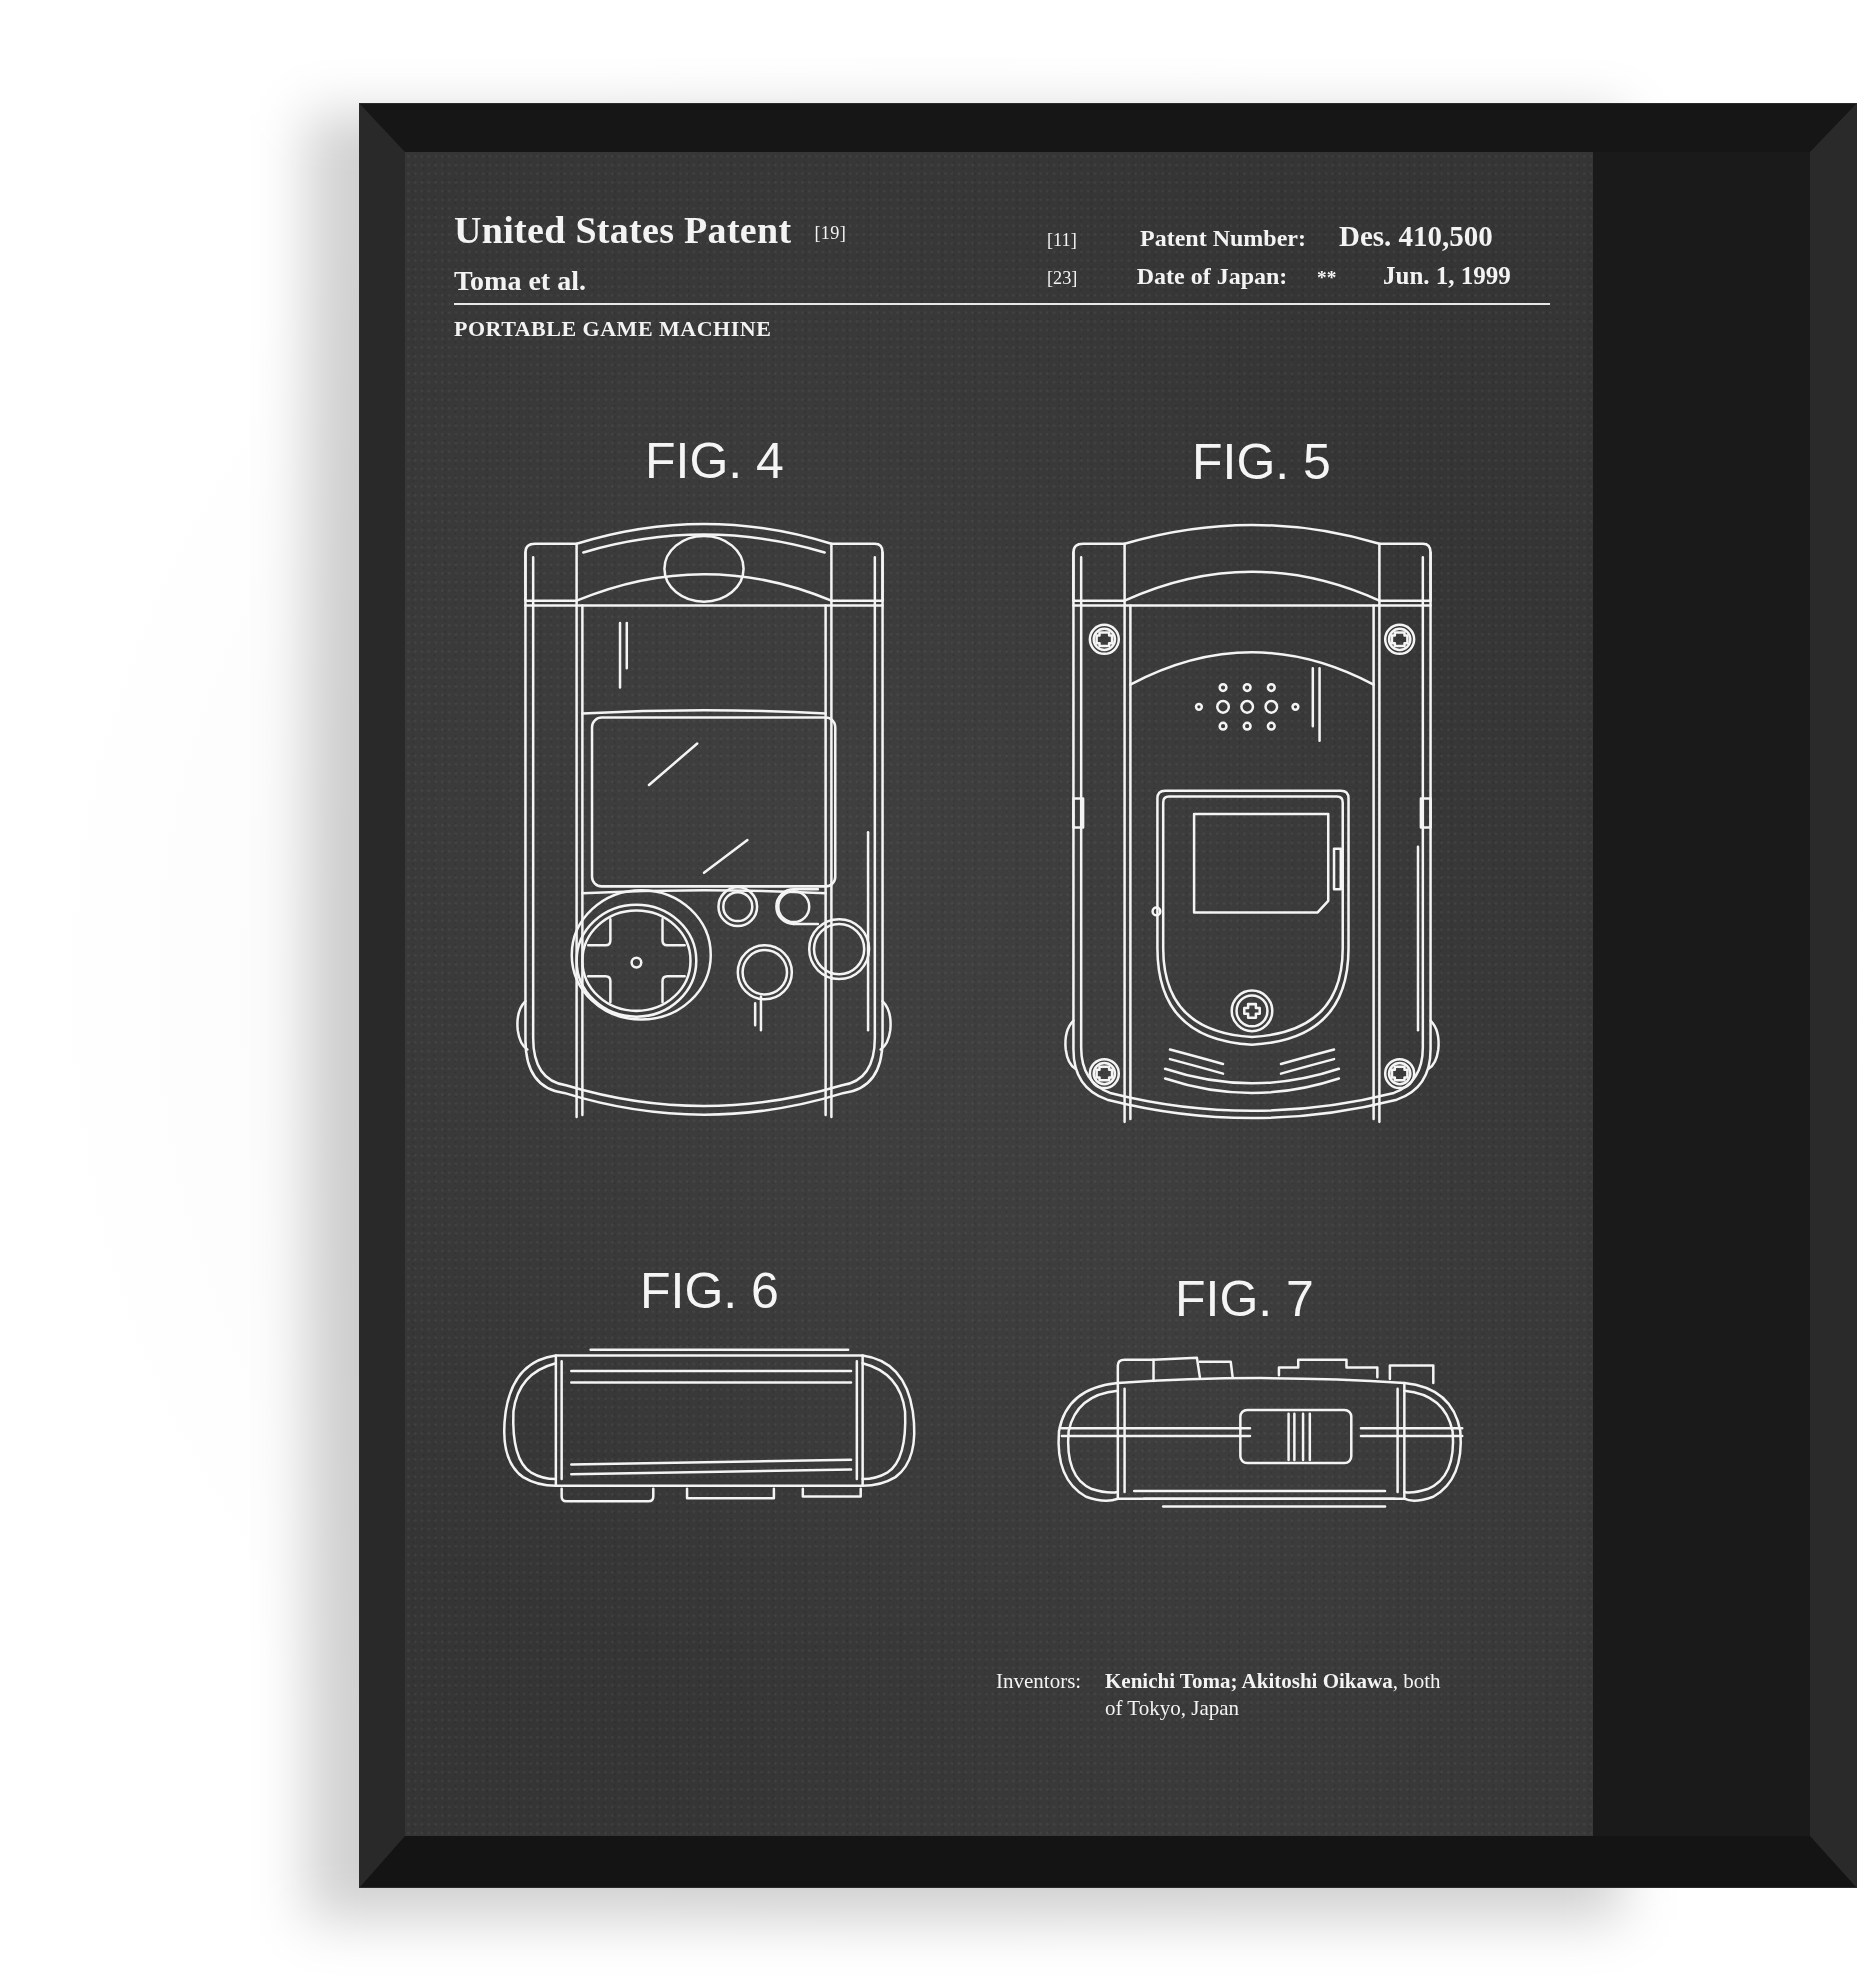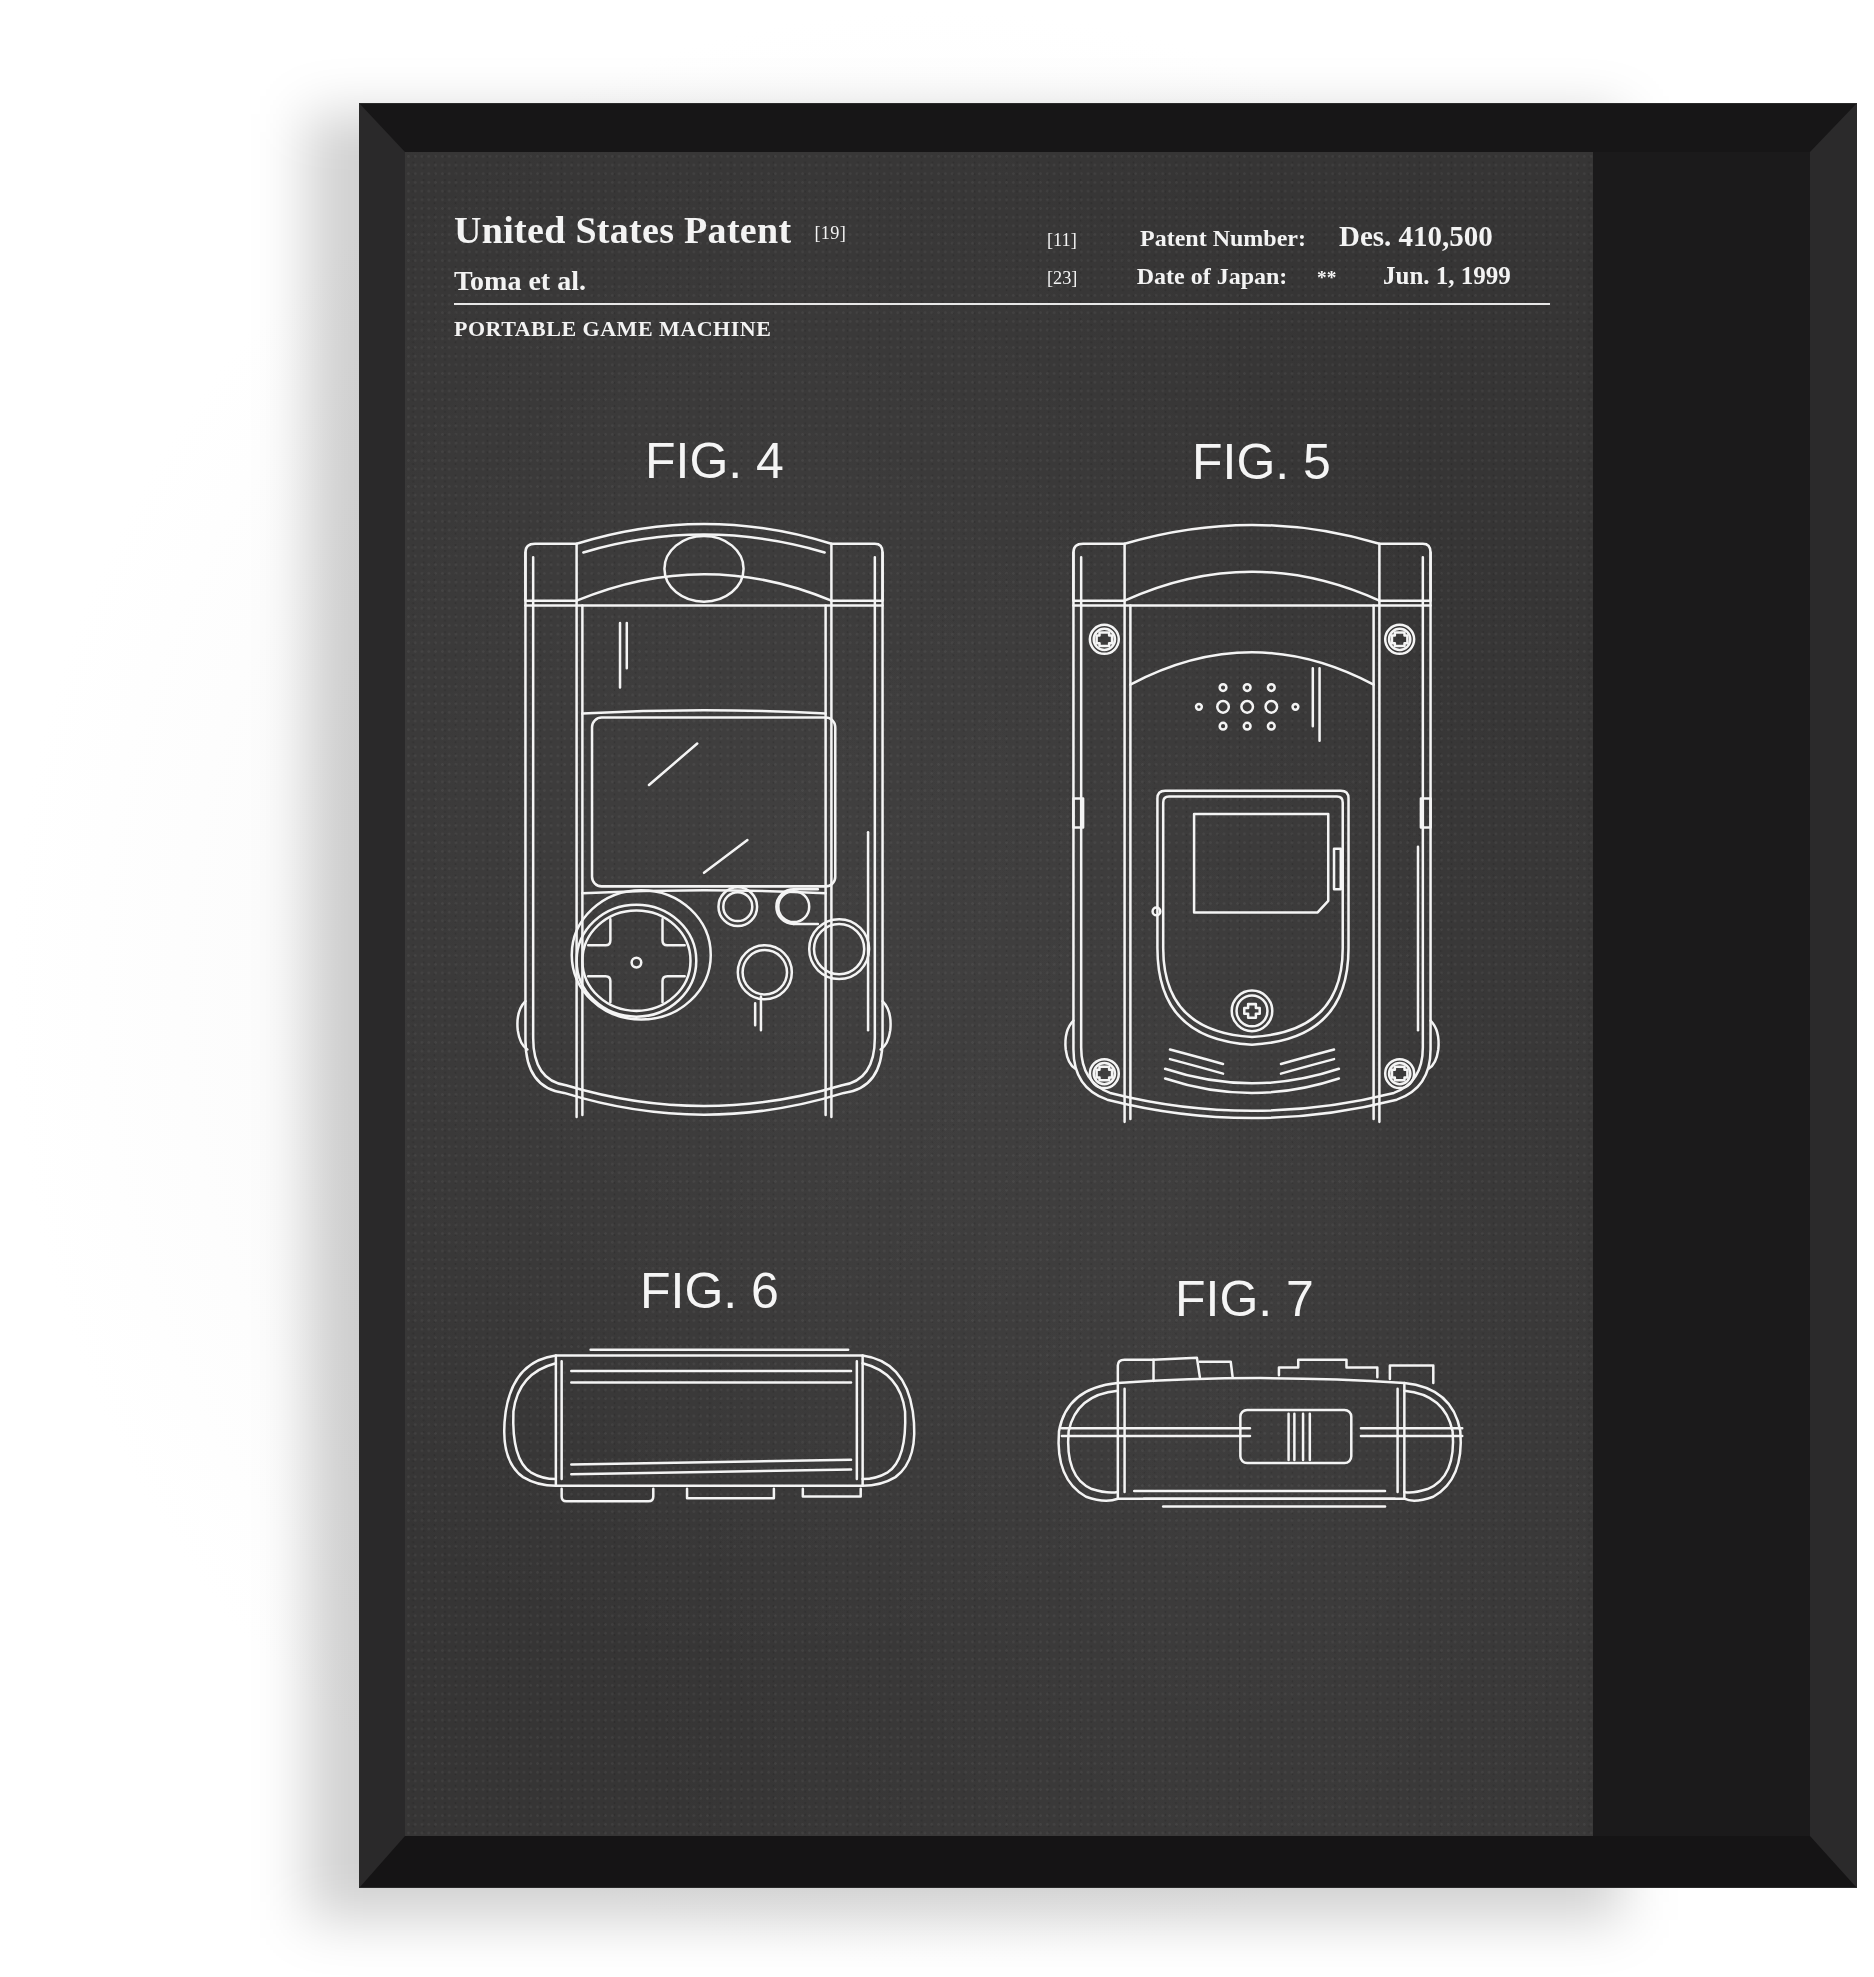--- a/index.html
+++ b/index.html
@@ -258,15 +258,21 @@
         <path d="M390 38 Q432 42 440 80 Q444 128 414 140 Q398 145 390 143"></path>
         <path d="M35 77 L230 77 M35 85 L230 85"></path>
         <path d="M345 77 L450 77 M345 85 L450 85"></path>
         <rect x="220" y="58" width="115" height="55" rx="7"></rect>
         <path d="M270 62 L270 110 M276 62 L276 110 M285 62 L285 110 M292 62 L292 110"></path>
         <path d="M110 142 L370 142 M120 150 L380 150"></path>
         <path d="M140 158 L370 158"></path>
       </svg>
     </div>
 
+    <div class="inventors">
+      <div>
+        <span class="lbl">Inventors:</span><b>Kenichi Toma; Akitoshi Oikawa</b><span>, both</span>
+      </div>
+      <div class="line2">of Tokyo, Japan</div>
+    </div>
   </div>
 </div>
 
 
 </body></html>

